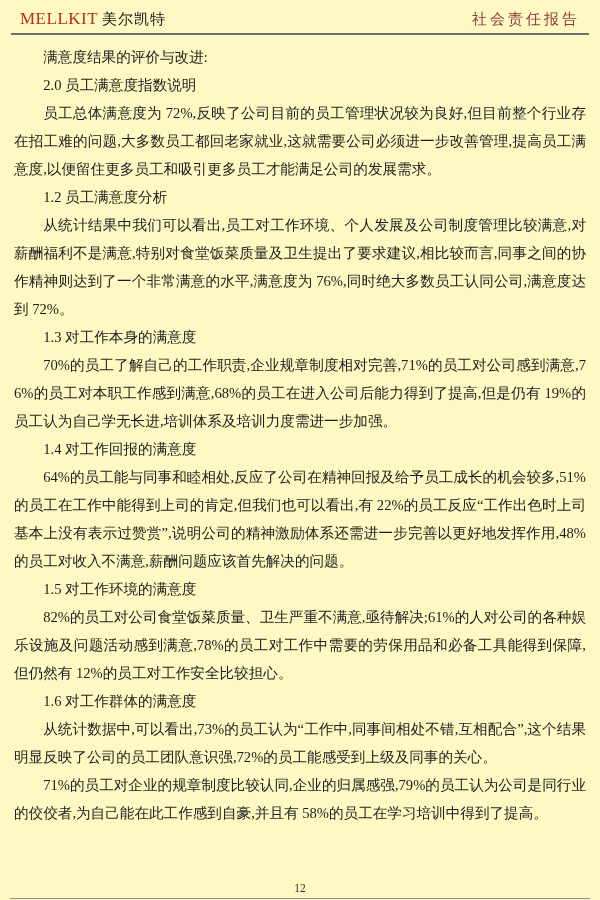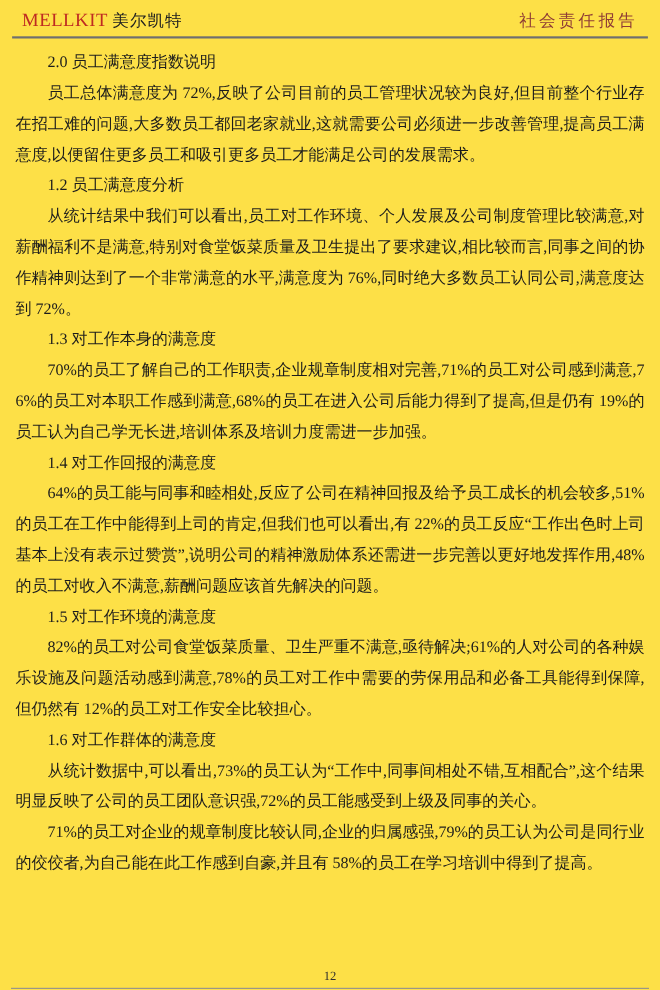--- a/index.html
+++ b/index.html
@@ -1,21 +1,21 @@
 <!DOCTYPE html>
 <html lang="zh" style="--logo-red: #bf2b22; --title-red: #8e3b36; --text-color: #1c1c1c; --rule-color: #6f6f6f; --footer-rule-color: #8f8f8f;"><head>
 <meta charset="utf-8">
 <style>
   html, body { margin: 0; padding: 0; background: #ffffff; }
   .page {
     position: relative;
     width: 600px;
     height: 900px;
     margin: 0 auto;
-    background: #fde047;
+    background: #fef9c3;
     overflow: hidden;
     font-family: "Liberation Serif", "DejaVu Serif", serif;
     color: var(--text-color, #1c1c1c);
   }
   .header {
     display: flex;
     justify-content: space-between;
     align-items: flex-end;
     margin: 0 11px;
     padding: 9px 9px 4px 9px;
@@ -78,20 +78,21 @@
 <div class="page">
 
   <div class="header">
     <div class="brand">
       <span class="brand-en">MELLKIT</span><span class="brand-cn">美尔凯特</span>
     </div>
     <div class="doc-title">社会责任报告</div>
   </div>
 
   <div class="content">
+      <p class="lead">满意度结果的评价与改进:</p>
       <p class="heading">2.0 员工满意度指数说明</p>
       <p class="para">员工总体满意度为 72%,反映了公司目前的员工管理状况较为良好,但目前整个行业存在招工难的问题,大多数员工都回老家就业,这就需要公司必须进一步改善管理,提高员工满意度,以便留住更多员工和吸引更多员工才能满足公司的发展需求。</p>
       <p class="heading">1.2 员工满意度分析</p>
       <p class="para">从统计结果中我们可以看出,员工对工作环境、个人发展及公司制度管理比较满意,对薪酬福利不是满意,特别对食堂饭菜质量及卫生提出了要求建议,相比较而言,同事之间的协作精神则达到了一个非常满意的水平,满意度为 76%,同时绝大多数员工认同公司,满意度达到 72%。</p>
       <p class="heading">1.3 对工作本身的满意度</p>
       <p class="para">70%的员工了解自己的工作职责,企业规章制度相对完善,71%的员工对公司感到满意,76%的员工对本职工作感到满意,68%的员工在进入公司后能力得到了提高,但是仍有 19%的员工认为自己学无长进,培训体系及培训力度需进一步加强。</p>
       <p class="heading">1.4 对工作回报的满意度</p>
       <p class="para">64%的员工能与同事和睦相处,反应了公司在精神回报及给予员工成长的机会较多,51%的员工在工作中能得到上司的肯定,但我们也可以看出,有 22%的员工反应“工作出色时上司基本上没有表示过赞赏”,说明公司的精神激励体系还需进一步完善以更好地发挥作用,48%的员工对收入不满意,薪酬问题应该首先解决的问题。</p>
       <p class="heading">1.5 对工作环境的满意度</p>
       <p class="para">82%的员工对公司食堂饭菜质量、卫生严重不满意,亟待解决;61%的人对公司的各种娱乐设施及问题活动感到满意,78%的员工对工作中需要的劳保用品和必备工具能得到保障,但仍然有 12%的员工对工作安全比较担心。</p>

